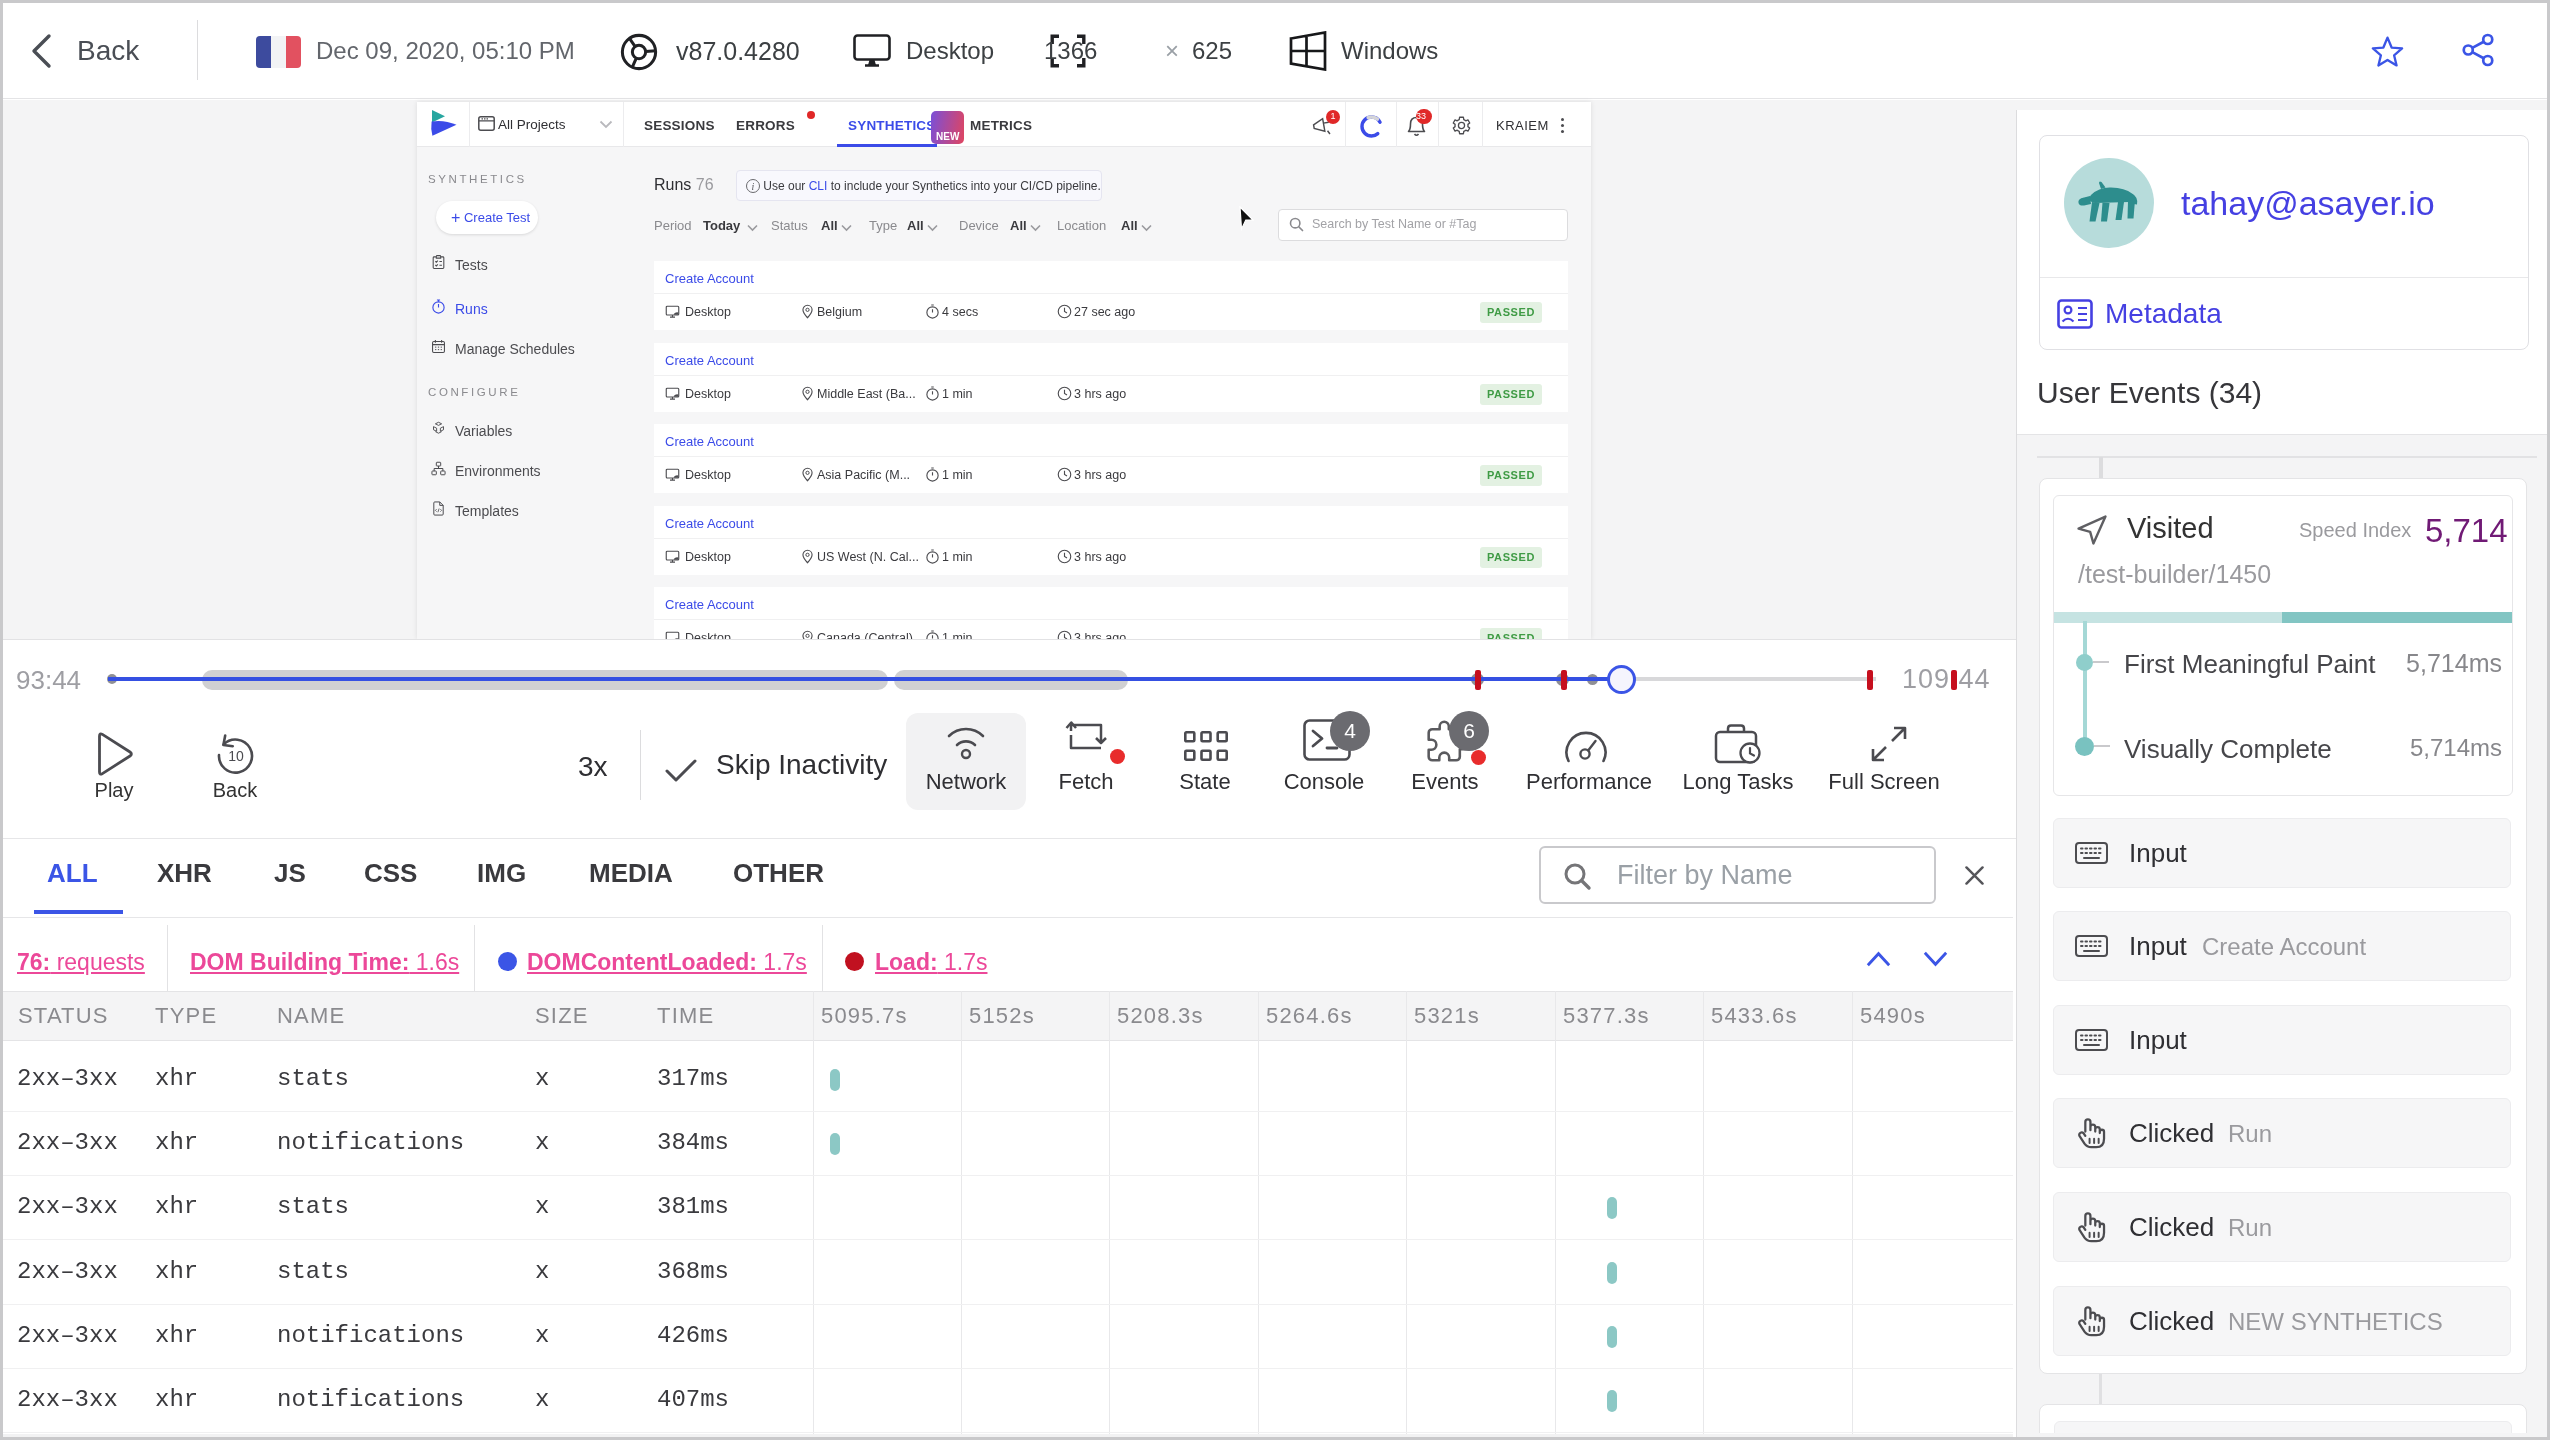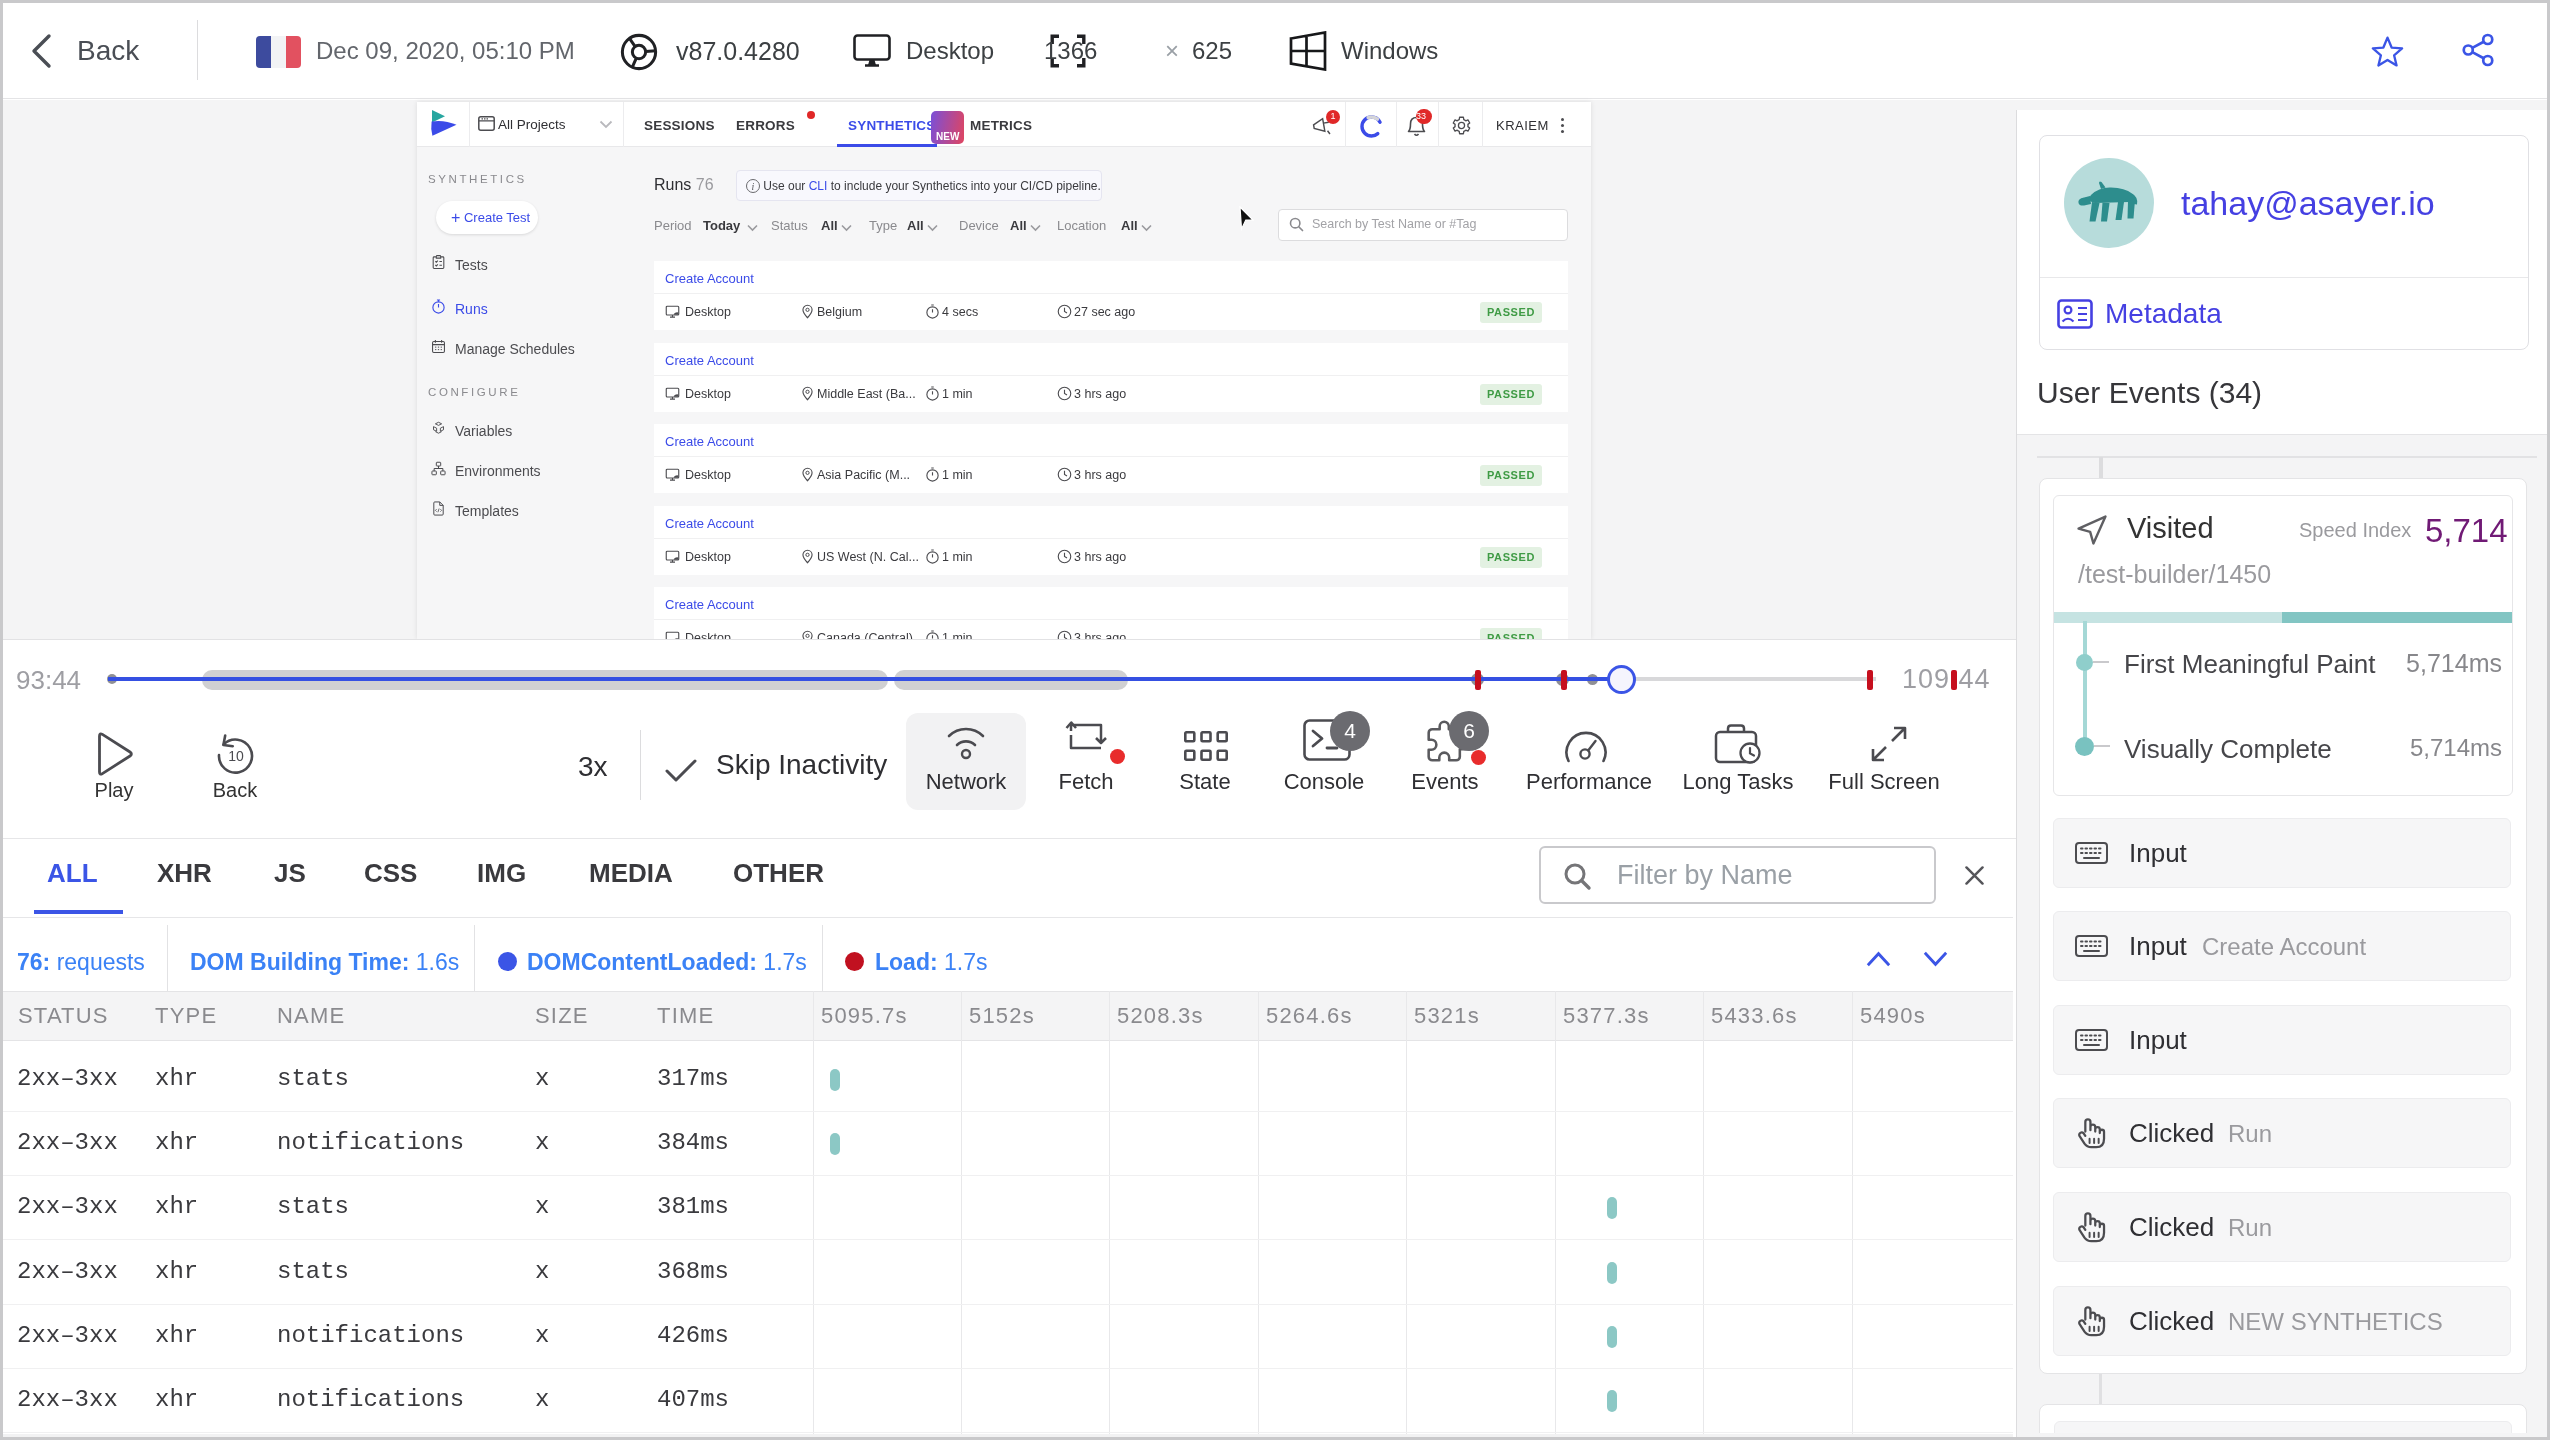--- a/index.html
+++ b/index.html
@@ -17,21 +17,21 @@
 #player { left:0; top:639px; width:2547px; height:199px; background:#fff; border-top:1px solid #e2e2e4; }
 
 #netpanel { left:0; top:838px; width:2016px; height:599px; background:#fff; border-top:1px solid #e6e6e8; }
 
 #sidebar { left:2016px; top:110px; width:531px; height:1338px; background:#fff; border-left:1px solid #dcdcde; }
 
 .frame { background:#c9c9cb; z-index:99; }
 .tlabel { position:absolute; top:129px; width:120px; text-align:center; font-size:22px; color:#2f2f33; white-space:nowrap; }
 .badge { width:40px; height:40px; border-radius:50%; background:#6b6b70; color:#fff; font-size:21px; text-align:center; line-height:40px; z-index:3; }
 .tab { top:19px; font-size:26px; font-weight:bold; color:#3a3a3e; }
-.sum { top:110px; font-size:23px; color:#3b82f6; }
+.sum { top:110px; font-size:23px; color:#ec4899;text-decoration:underline; }
 .sum b { font-weight:bold; }
 .hdr { position:absolute; top:12px; font-size:22px; color:#8a8a8e; letter-spacing:1.2px; }
 .gline { position:absolute; top:0; width:1px; height:447px; background:#e8e8ea; }
 .nrow { position:absolute; left:0; width:2013px; height:64px; border-bottom:1px solid #f0f0f1; font-family:"Liberation Mono", monospace; font-size:24px; color:#3a3a3e; }
 .nrow span { position:absolute; top:17px; }
 .tbar { position:absolute; width:10px; height:22px; top:21px; border-radius:5px; background:#8cc8c5; }
 .evt { position:absolute; left:36px; width:458px; height:70px; background:#f6f6f7; border:1px solid #ececee; border-radius:6px; }
 .evt .kbd { position:absolute; left:21px; top:23px; width:33px; height:22px; }
 .evt .hand { position:absolute; left:20px; top:17px; width:34px; height:34px; }
 .evt .e1 { position:absolute; left:75px; top:19px; font-size:26px; color:#2f2f33; }

